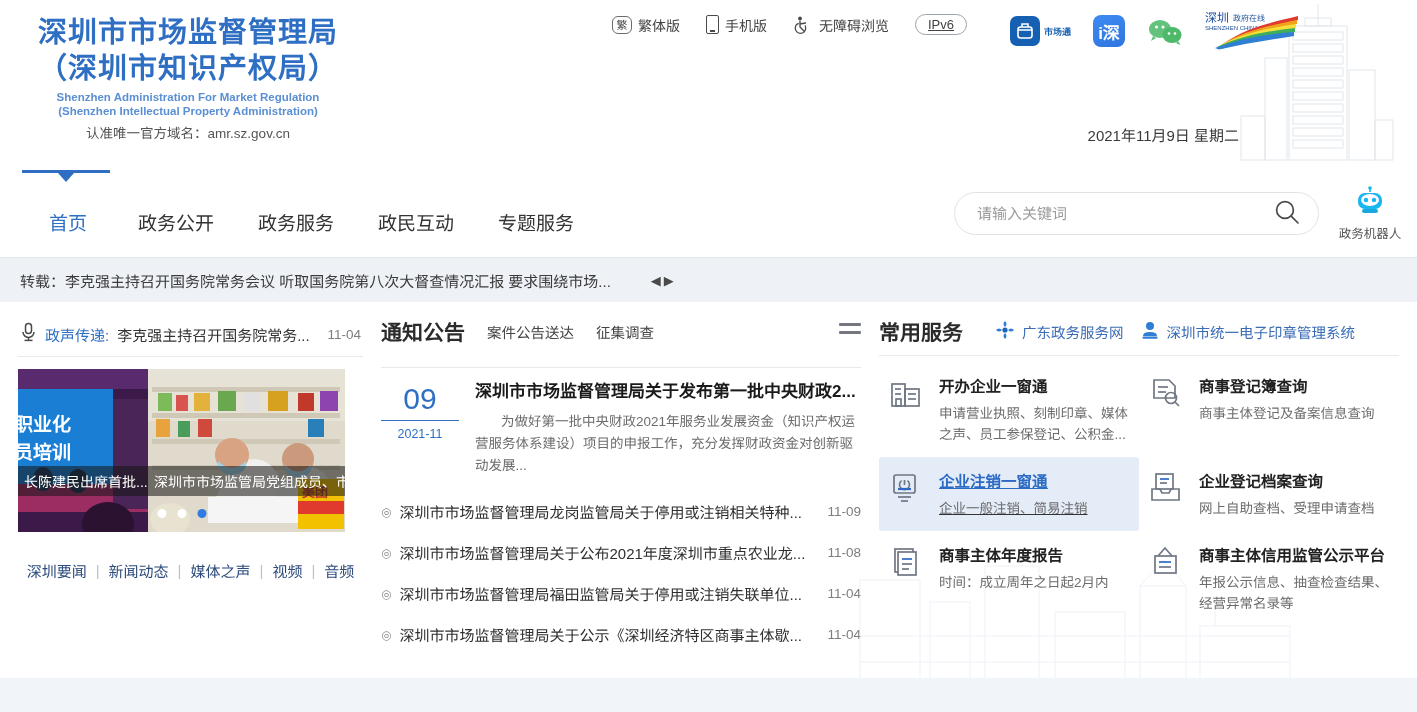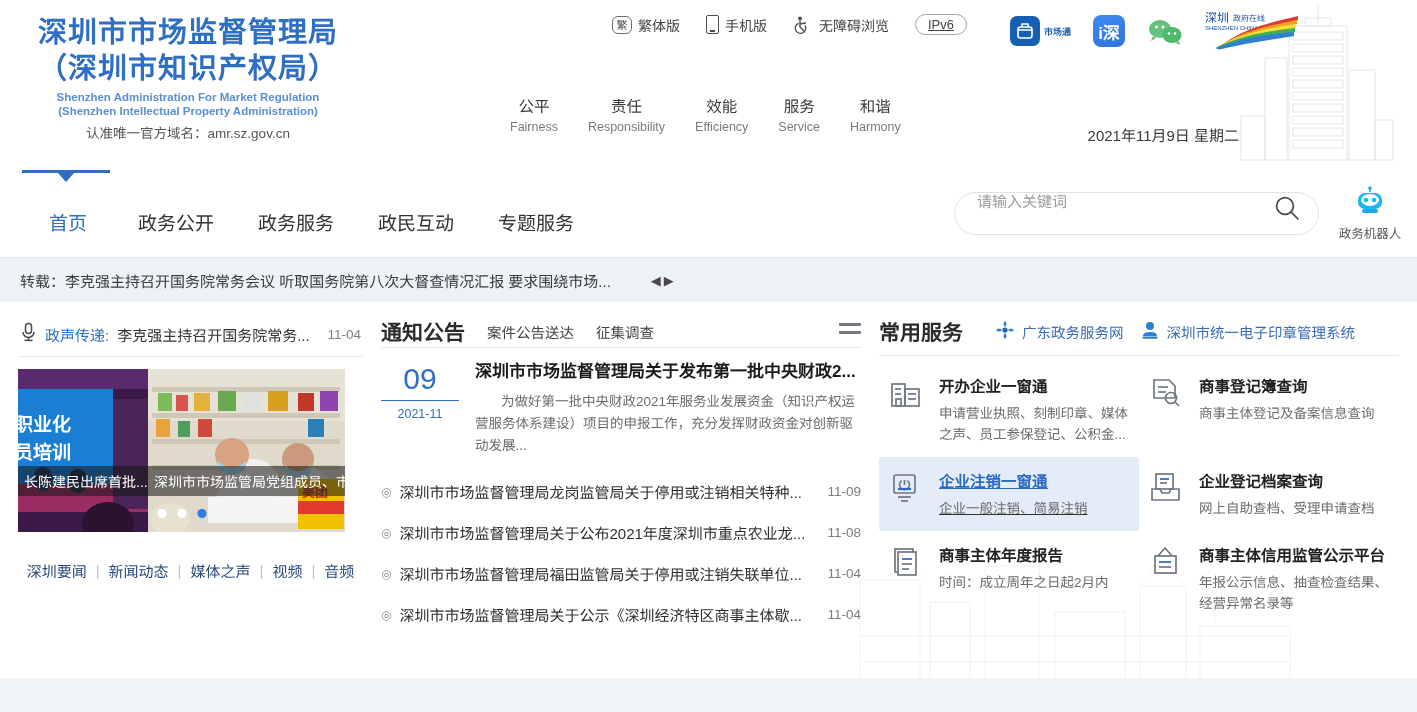--- a/index.html
+++ b/index.html
@@ -73,21 +73,21 @@
   .nav-item.active .nav-bar {
     position: absolute; left: 2px; top: 0; width: 88px; height: 3px; background: #2e6fc4;
   }
   .nav-item.active .nav-tri {
     position: absolute; left: 38px; top: 3px; width: 0; height: 0;
     border-left: 8px solid transparent; border-right: 8px solid transparent;
     border-top: 9px solid #2e6fc4;
   }
   .search-box {
     position: absolute; right: 98px; top: 22px; width: 365px; height: 43px;
-    border: 1px solid #dfe3e8; border-radius: 22px; display: flex; align-items: flex-start;
+    border: 1px solid #dfe3e8; border-radius: 22px; display: flex; align-items: center;
     padding: 0 16px 0 22px; background: #fff;
   }
   .search-input {
     border: none; outline: none; flex: 1; font-size: 15px; color: #333;
     font-family: "Liberation Sans", sans-serif; background: transparent;
   }
   .search-input::placeholder { color: #9b9b9b; }
   .robot { position: absolute; right: 8px; top: 16px; width: 78px; text-align: center; cursor: pointer; }
   .robot-label { font-size: 12.5px; color: #555; margin-top: 1px; }
 
@@ -123,21 +123,21 @@
   .dot.active { background: #2f7de1; }
   .left-links {
     margin-top: 28px; text-align: left; font-size: 15px; color: #2c4b7c;
     display: flex; justify-content: center; align-items: center; gap: 9px;
   }
   .left-links span { cursor: pointer; }
   .lsep { color: #b9c2cf; }
 
   
   .col-mid { width: 480px; }
-  .sec-head { display: flex; align-items: center; gap: 22px; border-bottom: 1px solid #e6eaef; padding-bottom: 1px; }
+  .sec-head { display: flex; align-items: center; gap: 22px; border-bottom: 1px solid #e6eaef; padding-bottom: 21px; }
   .sec-title { font-size: 21px; font-weight: bold; color: #2b2b2b; }
   .sec-tab { font-size: 14.5px; color: #444; cursor: pointer; }
   .sec-more { margin-left: auto; width: 22px; cursor: pointer; }
   .sec-more i { display: block; height: 3px; background: #74787e; margin-bottom: 5px; border-radius: 1px; }
 
   .feature { display: flex; gap: 16px; padding: 12px 0 12px 0; }
   .feat-date { width: 78px; text-align: center; }
   .feat-day { font-size: 30px; color: #2e6fc4; line-height: 38px; }
   .feat-ym { font-size: 12.5px; color: #2e6fc4; border-top: 1px solid #2e6fc4; padding-top: 6px; margin-top: 2px; }
   .feat-body { flex: 1; }
@@ -265,42 +265,20 @@
           <text x="2" y="22" font-size="6" fill="#1b4e9b" font-family="Liberation Sans, sans-serif">SHENZHEN CHINA</text>
           <path d="M20 36 C45 18 72 14 95 8 L95 12 C70 20 46 28 24 38 Z" fill="#e03a2f"></path>
           <path d="M18 37 C44 21 70 17 94 12 L94 16 C70 23 46 30 22 39 Z" fill="#f0a21c"></path>
           <path d="M16 38 C42 24 68 20 93 16 L93 20 C69 26 44 32 20 40 Z" fill="#f5e03a"></path>
           <path d="M14 39 C40 27 66 23 92 20 L92 24 C68 29 42 34 18 41 Z" fill="#3fae5a"></path>
           <path d="M12 40 C38 30 64 26 91 24 L91 28 C66 32 40 36 16 41.5 Z" fill="#2f7fd4"></path>
         </svg>
       </div>
     </div>
 
-    <div class="values">
-      <div>
-        <div class="value-cn">公平</div>
-        <div class="value-en">Fairness</div>
-      </div>
-      <div>
-        <div class="value-cn">责任</div>
-        <div class="value-en">Responsibility</div>
-      </div>
-      <div>
-        <div class="value-cn">效能</div>
-        <div class="value-en">Efficiency</div>
-      </div>
-      <div>
-        <div class="value-cn">服务</div>
-        <div class="value-en">Service</div>
-      </div>
-      <div>
-        <div class="value-cn">和谐</div>
-        <div class="value-en">Harmony</div>
-      </div>
-    </div>
 
     <div class="hdr-date">2021年11月9日 星期二</div>
   </div>
 
   <div class="nav-wrap">
     <div class="nav">
       <div class="nav-item active">
         <span class="nav-bar"></span>
         <span class="nav-tri"></span>
         <span>首页</span>

